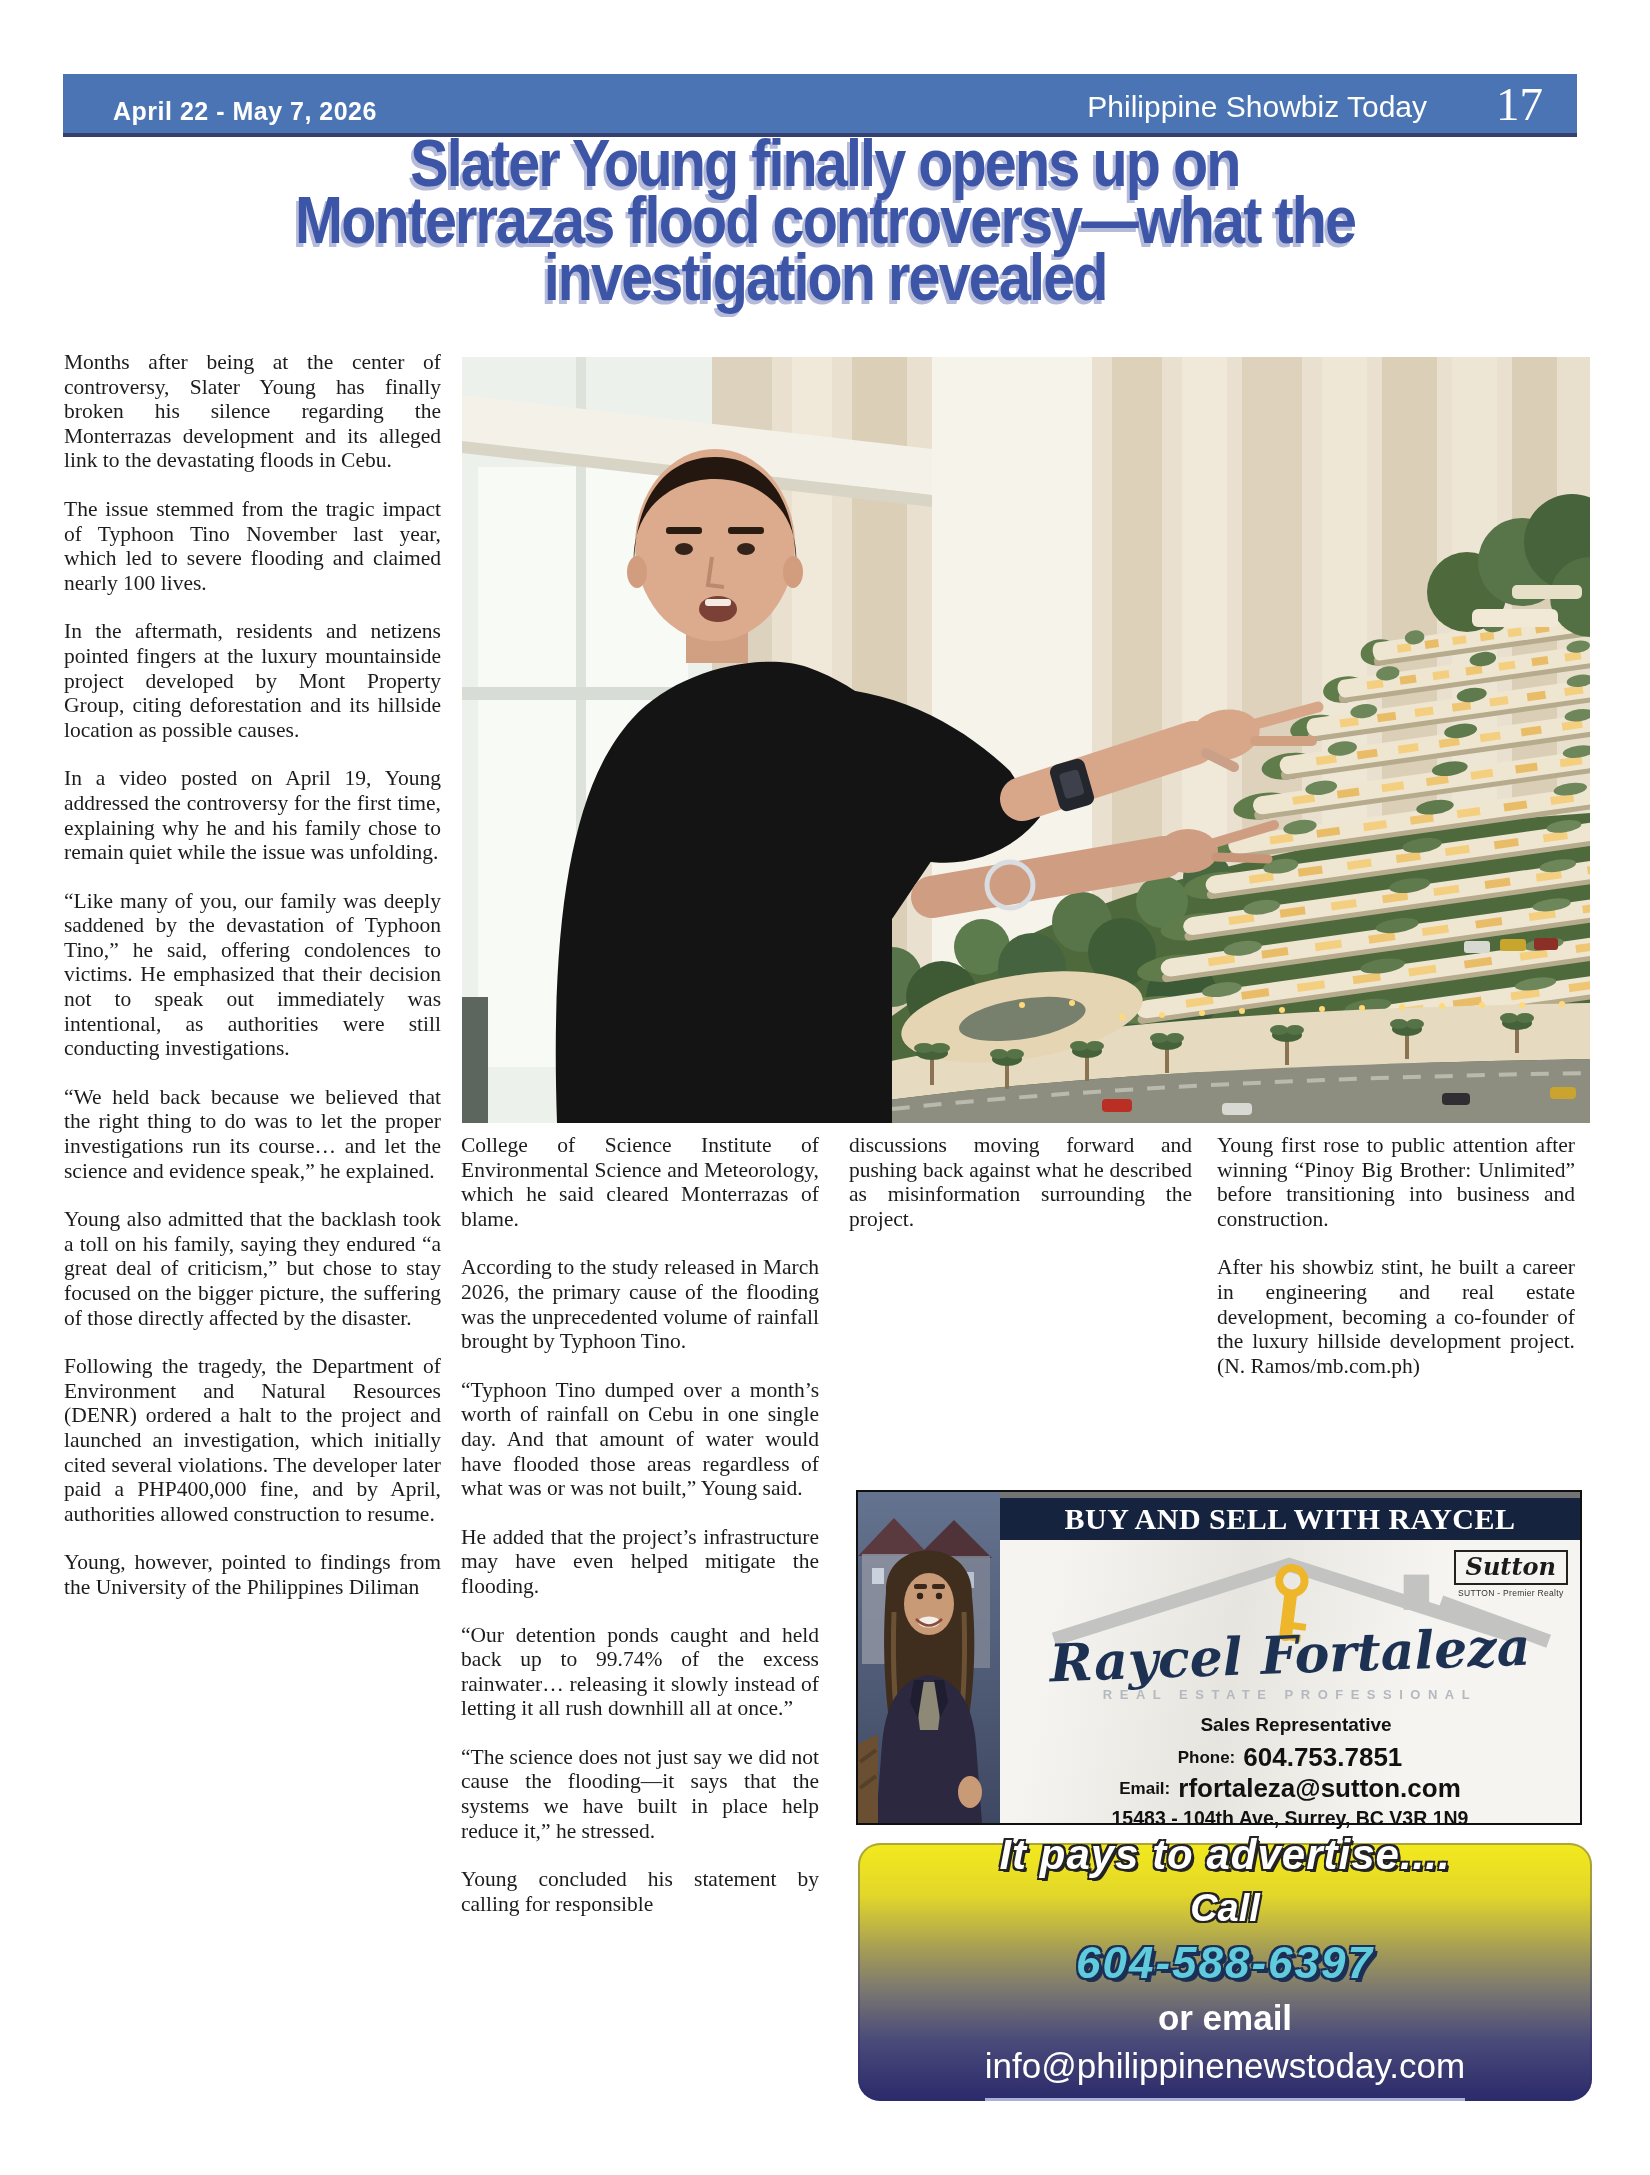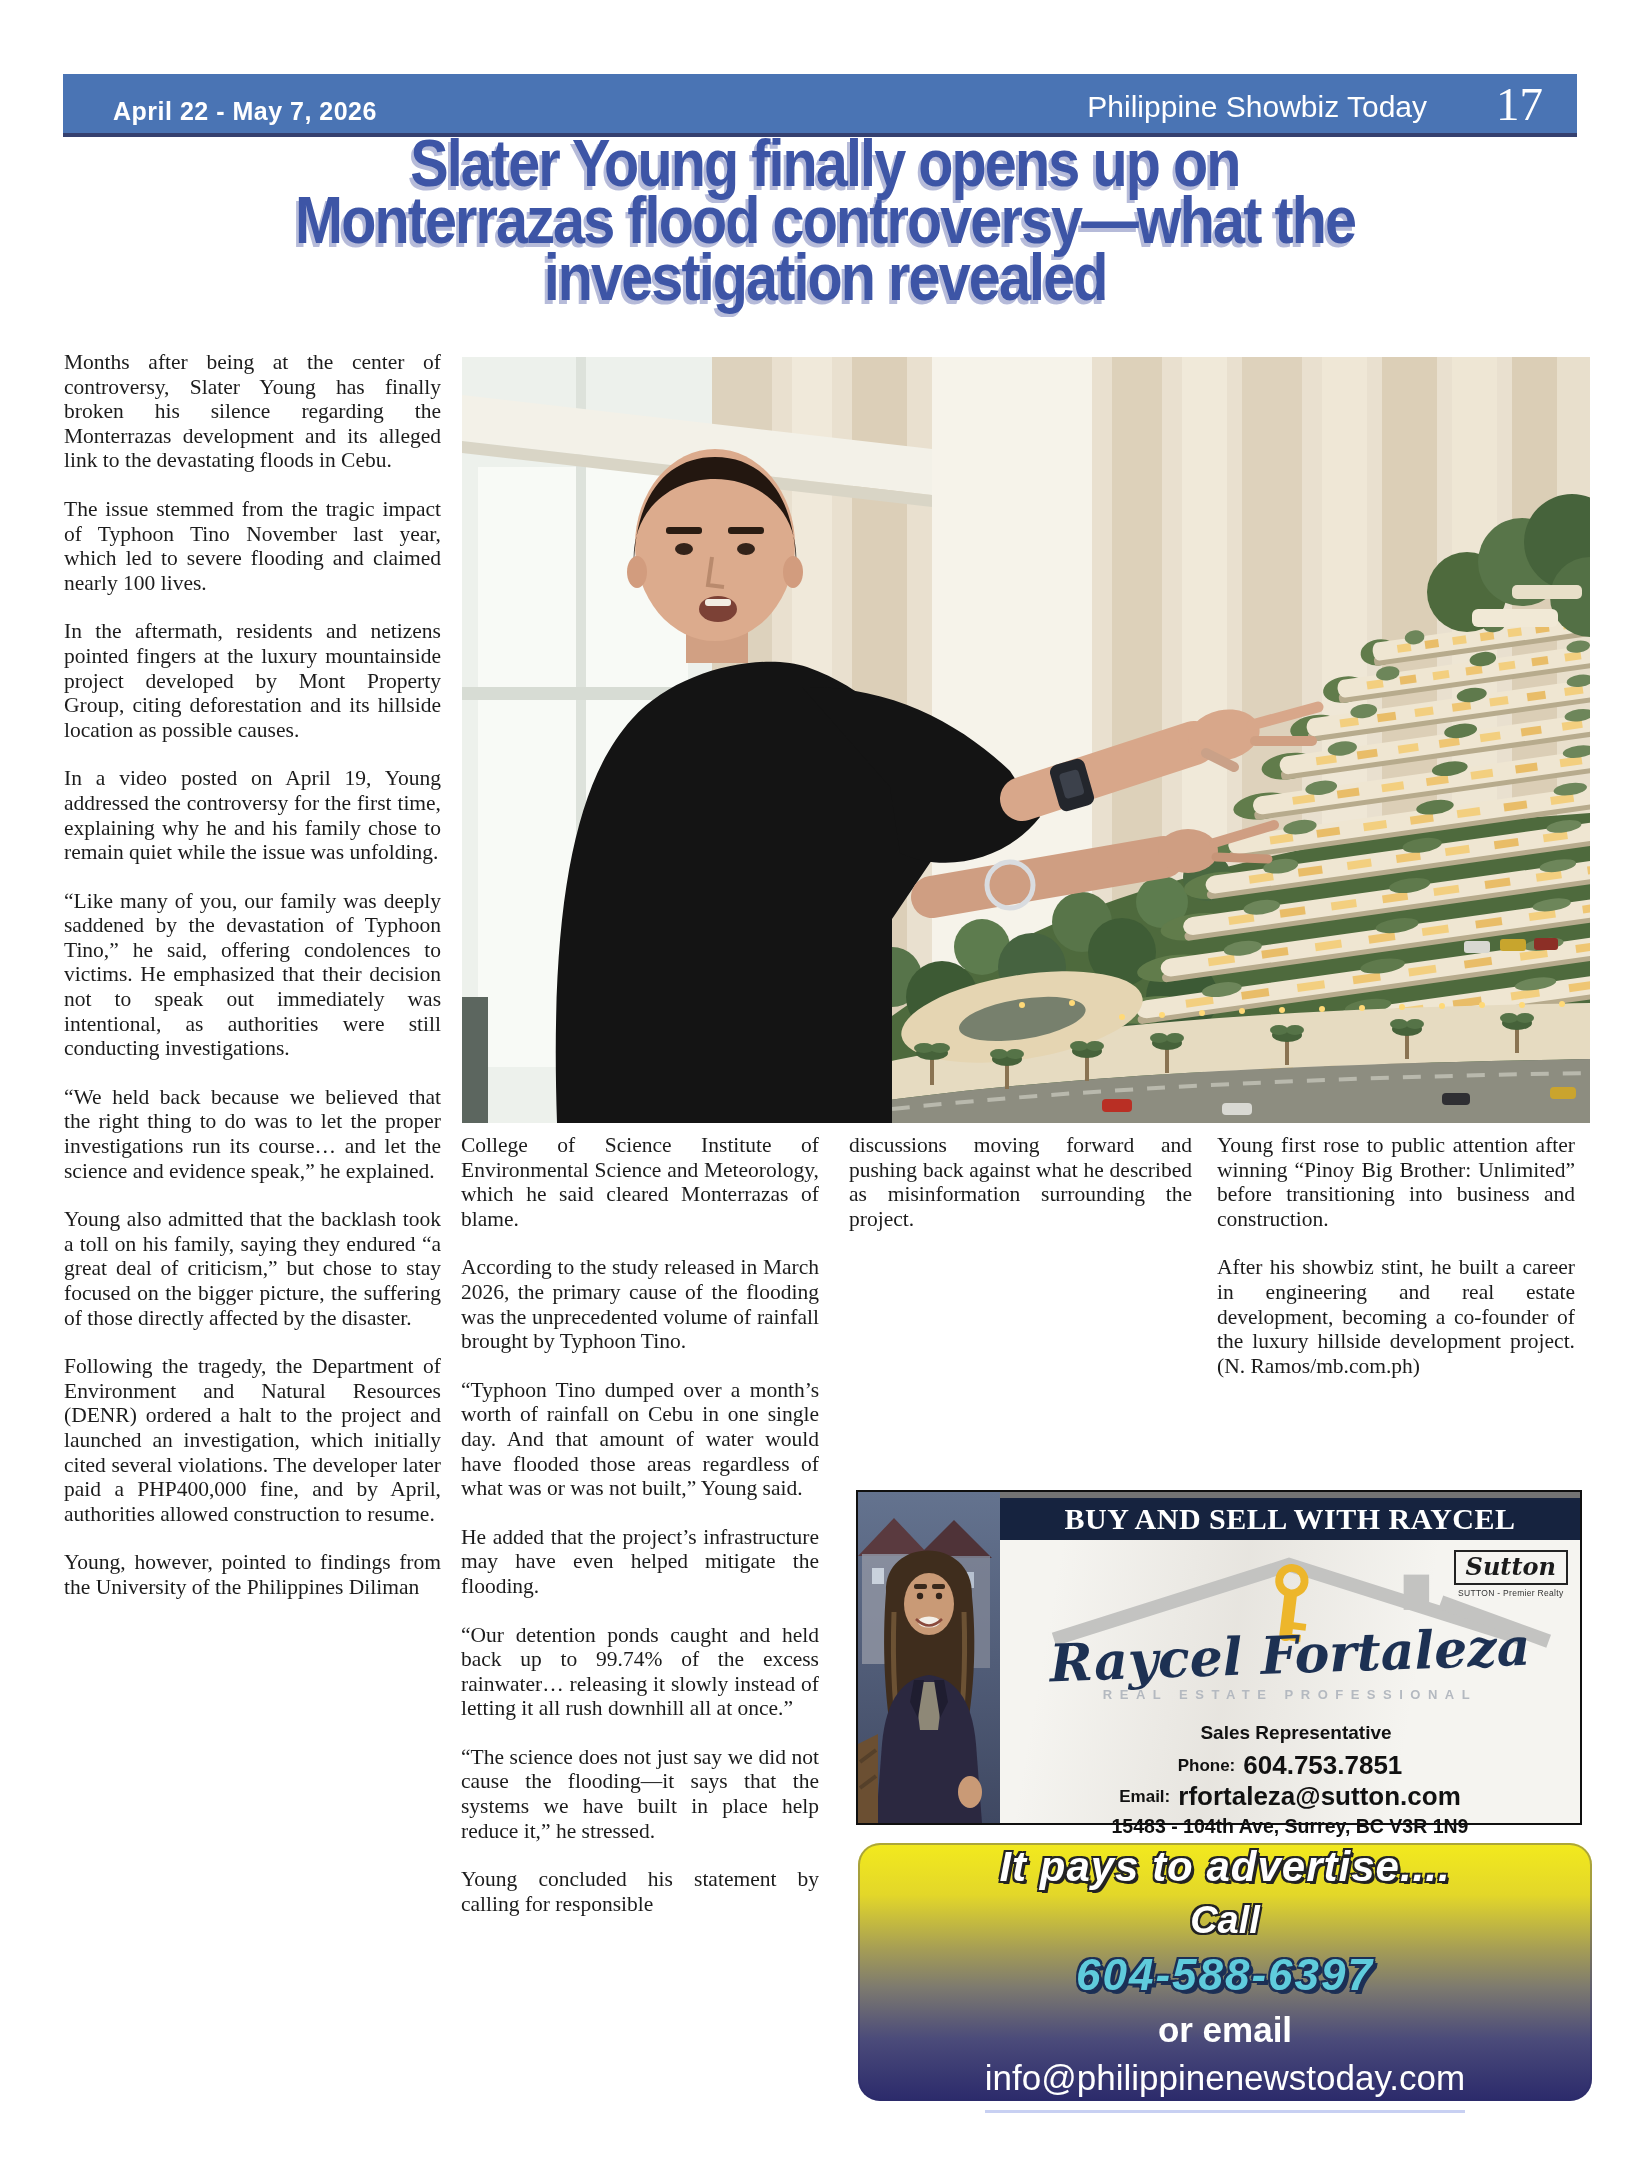--- a/index.html
+++ b/index.html
@@ -47,31 +47,31 @@
           background:linear-gradient(100deg, rgba(255,255,255,0) 10%, rgba(205,200,192,.35) 40%, rgba(255,255,255,0) 70%),#f5f4f0;
           text-align:center;font-family:"Liberation Sans",sans-serif;}
   .raycel .roofart{position:absolute;left:0;top:4px;width:100%;height:120px;}
   .raycel .sutton{position:absolute;right:12px;top:10px;text-align:center;}
   .raycel .sutton .slogo{display:inline-block;border:2px solid #222;padding:0px 10px 2px;
           font-family:"DejaVu Serif",serif;font-style:italic;font-weight:bold;font-size:24px;color:#1b1b1b;}
   .raycel .sutton .stag{margin-top:3px;font-size:8.5px;font-weight:normal;color:#333;letter-spacing:.3px;}
   .raycel .name{position:relative;margin-top:84px;font-family:"DejaVu Serif",serif;
           font-style:italic;font-weight:bold;font-size:52px;color:#1d3153;transform:rotate(-2deg);}
   .raycel .subtitle{margin-top:2px;font-size:13px;color:#b4b9c0;letter-spacing:7.5px;font-weight:bold;}
-  .raycel .role{margin-top:20px;font-size:19px;font-weight:bold;color:#111;padding-left:12px;}
+  .raycel .role{margin-top:12px;font-size:19px;font-weight:bold;color:#111;padding-left:12px;}
   .raycel .row{margin-top:6px;display:flex;justify-content:center;align-items:center;gap:8px;color:#111;}
   .raycel .lbl{font-size:17px;font-weight:bold;}
   .raycel .big{font-size:26px;font-weight:bold;}
   .raycel .addr{margin-top:3px;font-size:19.5px;font-weight:bold;color:#111;}
 
   
   .advert{position:absolute;left:858px;top:1843px;width:734px;height:258px;border-radius:22px;
           background:linear-gradient(180deg,#f3ea1d 0%,#e3d729 20%,#a39b57 42%,#7d7a6f 56%,#4b4b7a 76%,#2b2a6b 100%);
           box-shadow:inset 0 0 0 2px rgba(43,42,107,.35);
-          display:flex;flex-direction:column;align-items:center;justify-content:flex-start;
+          display:flex;flex-direction:column;align-items:center;justify-content:flex-end;
           font-family:"Liberation Sans",sans-serif;text-align:center;}
   .advert .l1{font-size:42px;font-weight:bold;font-style:italic;color:#fff;letter-spacing:1px;
           text-shadow:2px 2px 0 #232323,-2px -2px 0 #232323,2px -2px 0 #232323,-2px 2px 0 #232323,3px 3px 0 #232323;}
   .advert .l2{margin-top:8px;font-size:38px;font-weight:bold;font-style:italic;color:#fff;
           text-shadow:2px 2px 0 #232323,-2px -2px 0 #232323,2px -2px 0 #232323,-2px 2px 0 #232323;}
   .advert .phone{margin-top:8px;font-size:44px;font-weight:bold;font-style:italic;color:#5fcbdc;letter-spacing:2px;
           text-shadow:2px 2px 0 #1c2f55,-2px -2px 0 #1c2f55,2px -2px 0 #1c2f55,-2px 2px 0 #1c2f55,4px 4px 0 #1c2f55;}
   .advert .l3{margin-top:10px;font-size:35px;font-weight:bold;color:#fff;}
   .advert .email{margin-top:8px;font-size:35px;color:#fff;
           border-bottom:3px solid rgba(190,200,240,.85);padding-bottom:12px;}

